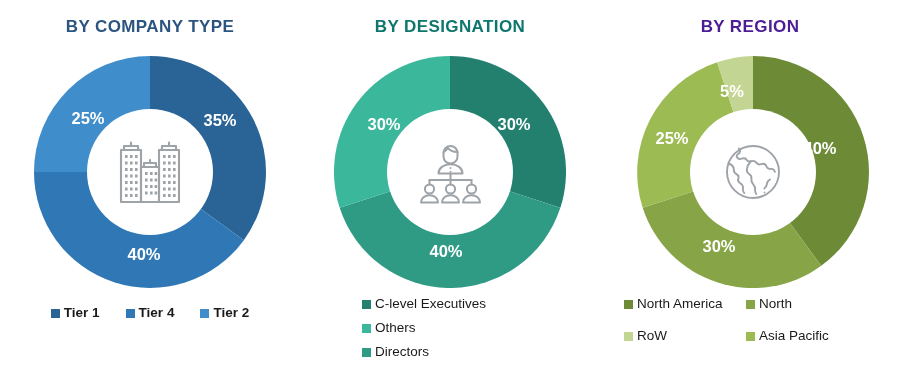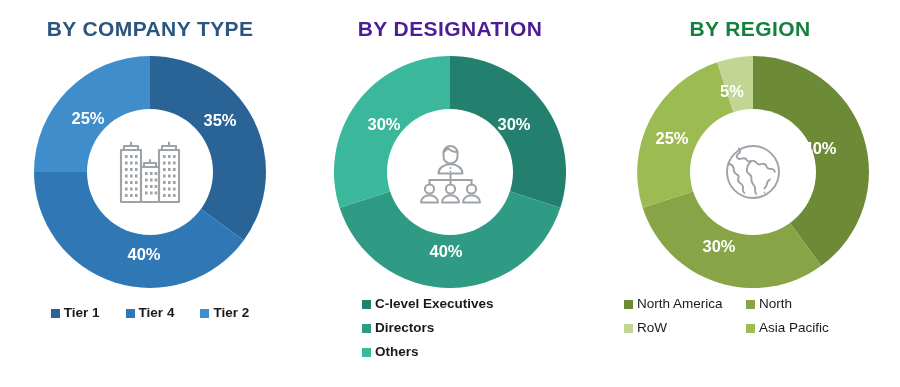--- a/index.html
+++ b/index.html
@@ -28,28 +28,28 @@
   .panel-company { left: 0px; }
   .panel-designation { left: 300px; }
   .panel-region { left: 600px; }
 
   .panel-title {
     position: absolute;
     top: 17px;
     left: 0;
     width: 300px;
     text-align: center;
-    font-size: 21px;
+    font-size: 17px;
     font-weight: bold;
     letter-spacing: 0.4px;
     white-space: nowrap;
   }
   .title-company { color: #2b5580; }
-  .title-designation { color: #4c1d95; }
-  .title-region { color: #15803d; }
+  .title-designation { color: #0f766e; }
+  .title-region { color: #4c1d95; }
 
   .donut-wrap {
     position: absolute;
     top: 56px;
     left: 34px;
     width: 232px;
     height: 232px;
   }
   .donut-wrap.narrow { left: 37px; }
   .donut-svg {
@@ -103,30 +103,29 @@
   
   .legend-company { top: 306px; }
   .legend-company .legend-item { margin: 0 13px; font-weight: bold; }
 
   
   .legend-designation { top: 297px; }
   .legend-designation .legend-col {
     display: flex;
     flex-direction: column;
     margin-left: 62px;
-    font-weight: bold;
   }
   .legend-designation .legend-item { margin-bottom: 9px; }
 
   
   .legend-region { top: 297px; }
   .legend-region .legend-grid {
     display: grid;
     grid-template-columns: 122px auto;
-    row-gap: 9px;
+    row-gap: 17px;
     margin-left: 24px;
   }
 </style>
 </head>
 <body>
 
 <div class="board">
 
   <div class="panel panel-company">
     <div class="panel-title title-company">BY COMPANY TYPE</div>
@@ -283,26 +282,26 @@
       </div>
     </div>
 
     <div class="legend legend-designation">
       <div class="legend-col">
         <div class="legend-item">
           <span class="swatch" style="background:#23806f"></span>
           <span class="legend-label">C-level Executives</span>
         </div>
         <div class="legend-item">
+          <span class="swatch" style="background:#3bb79b"></span>
+          <span class="legend-label">Others</span>
+        </div>
+        <div class="legend-item">
           <span class="swatch" style="background:#2f9b84"></span>
           <span class="legend-label">Directors</span>
-        </div>
-        <div class="legend-item">
-          <span class="swatch" style="background:#3bb79b"></span>
-          <span class="legend-label">Others</span>
         </div>
       </div>
     </div>
   </div>
 
   <div class="panel panel-region">
     <div class="panel-title title-region">BY REGION</div>
 
     <div class="donut-wrap narrow">
       <svg class="donut-svg" viewBox="0 0 232 232">

